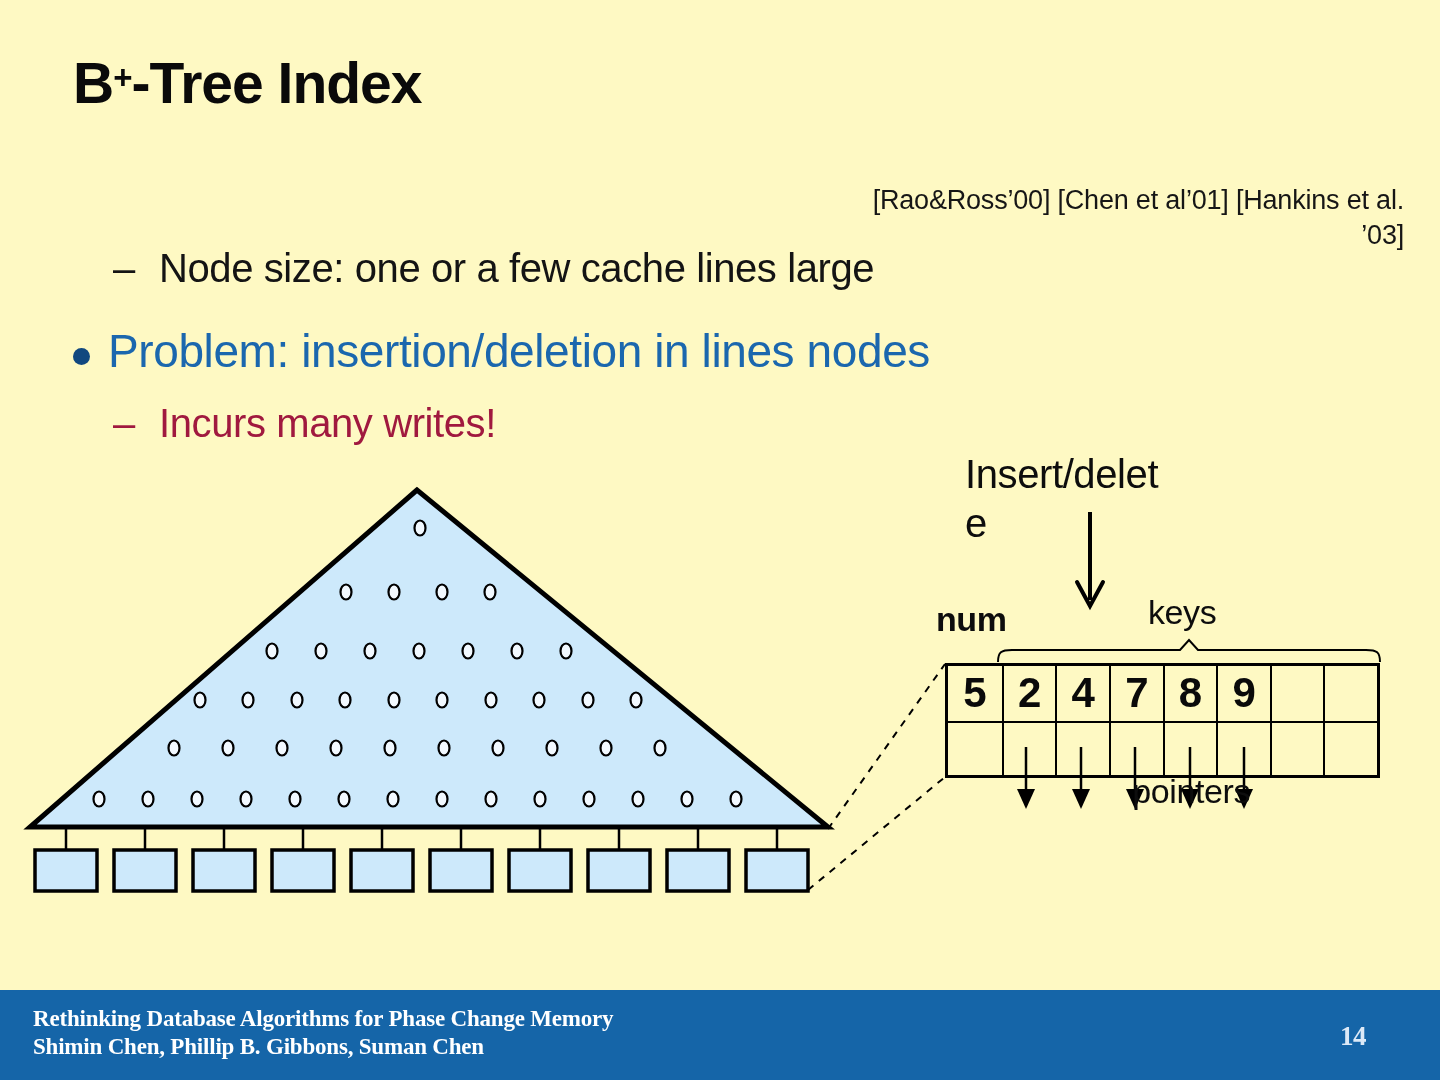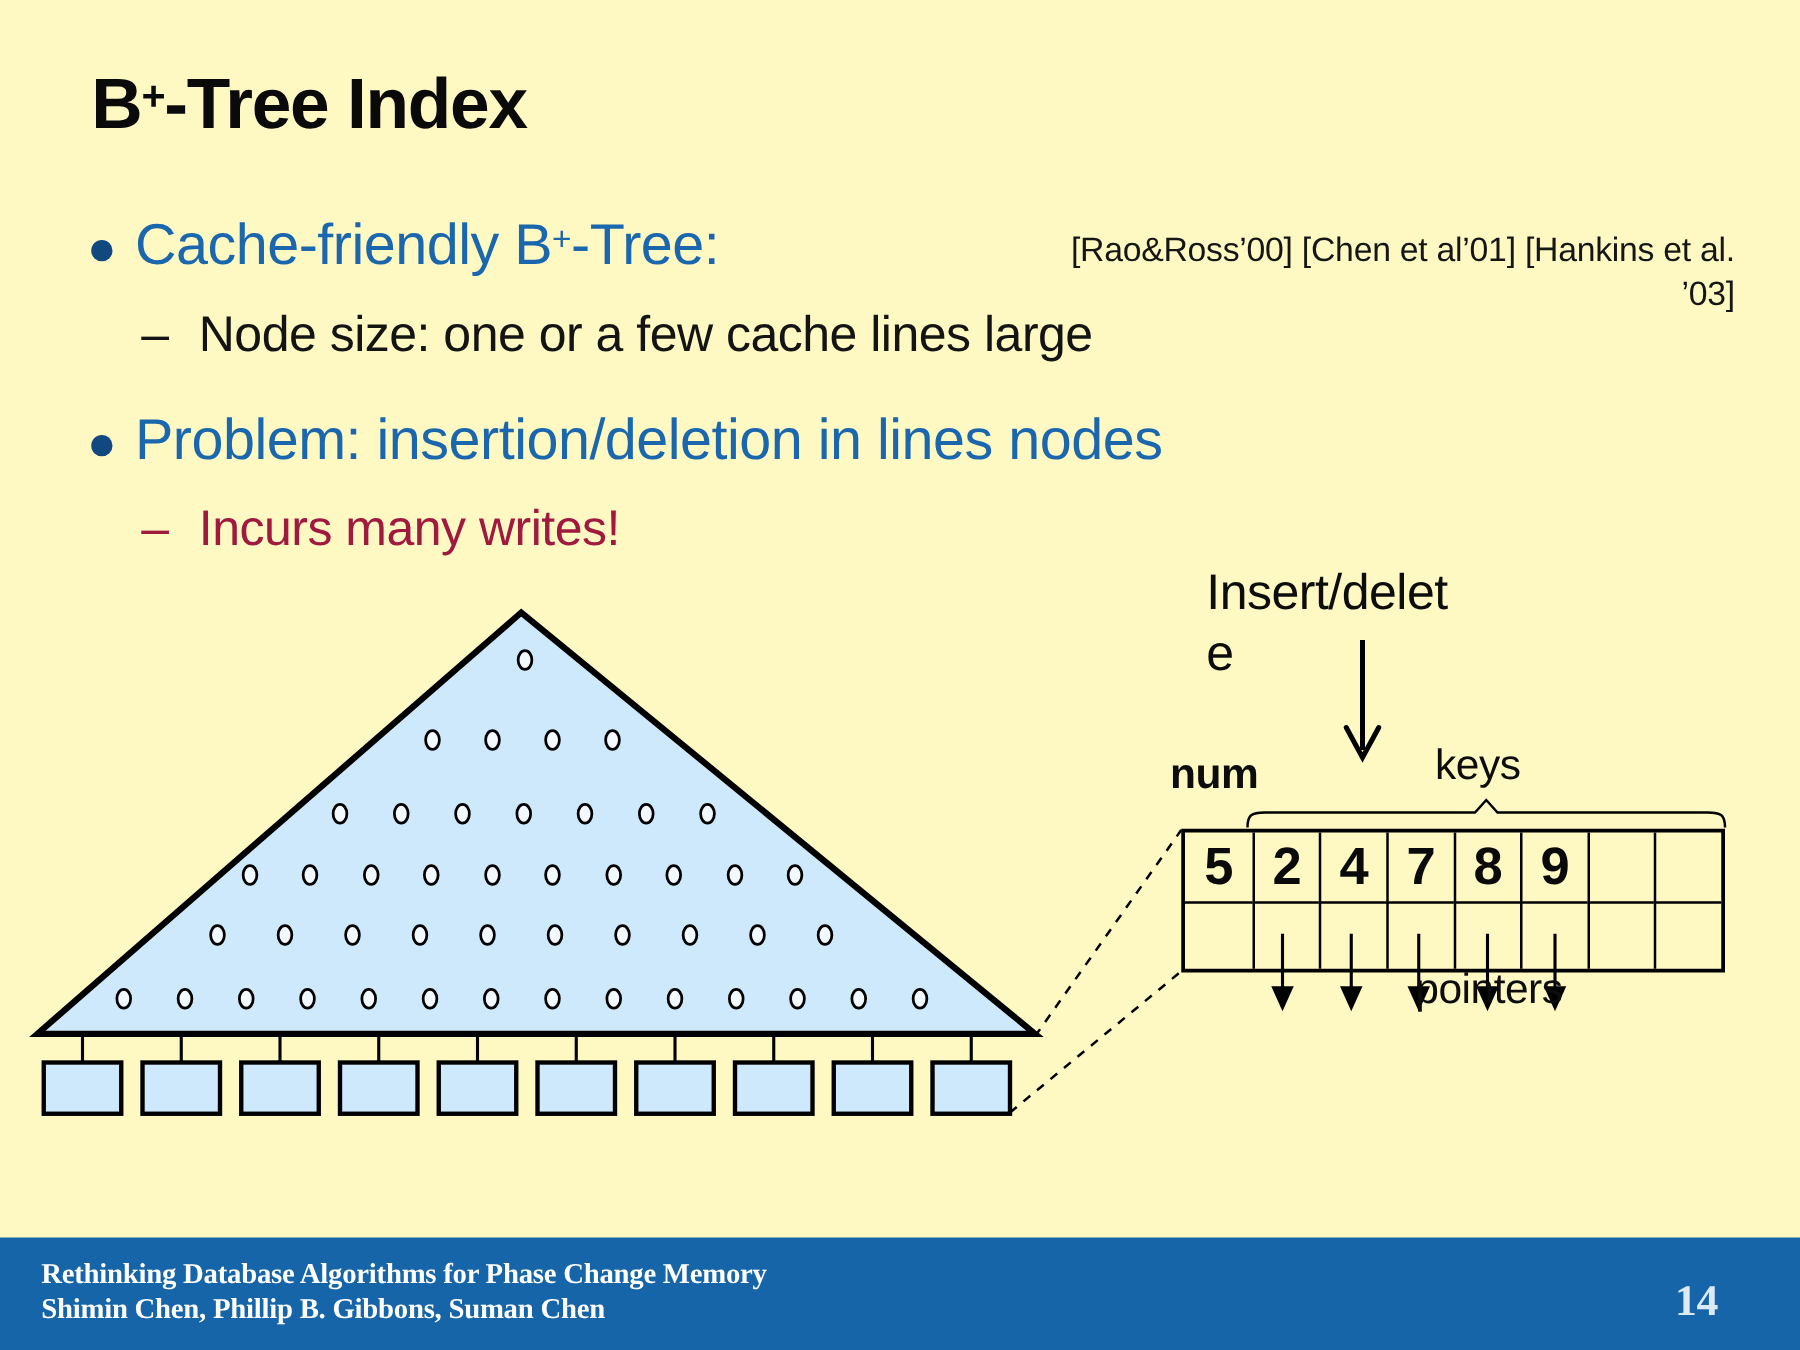--- a/index.html
+++ b/index.html
@@ -27,21 +27,21 @@
   .bullet-text { font-size:46px; color:#1B67AE; line-height:1.1; }
   #bullet1 { left:73px; top:170px; } #bullet1 .bullet-dot { margin-top:22px; }
   #bullet2 { left:73px; top:326px; } #bullet2 .bullet-dot { margin-top:22px; }
 
   .sub-row { position:absolute; display:flex; font-size:40px; color:#141414; line-height:1.15; }
   .sub-dash { width:46px; flex:0 0 auto; }
   #sub1 { left:113px; top:245px; }
   #sub2 { left:113px; top:400px; color:#A0193F; }
 
   .citation {
-    position:absolute; right:52px; top:183px; width:700px;
+    position:absolute; right:36px; top:183px; width:700px;
     text-align:right; font-size:27px; color:#161616; line-height:35px; letter-spacing:-0.2px;
   }
 
   .insert-label {
     position:absolute; left:965px; top:450px; width:260px;
     text-align:left; font-size:40px; color:#0d0d0d; line-height:1.23;
   }
   .insert-label span { display:block; }
 
   .small-label { position:absolute; font-size:34px; color:#0d0d0d; }
@@ -61,21 +61,21 @@
   }
   .node-cell.first-col { border-left:none; }
   .node-cell.row2 { border-top:2.5px solid #000; }
 
   .footer {
     position:absolute; left:0; top:990px; width:1440px; height:90px; background:#1565A8;font-family:Liberation Serif, serif;
   }
   .footer-line { position:absolute; left:33px; color:#ffffff; font-size:23px; font-weight:bold; letter-spacing:-0.2px; }
   #footer-line1 { top:16px; }
   #footer-line2 { top:44px; }
-  .page-number { position:absolute; left:1340px; top:31px; color:#DCE9F7; font-size:35px; font-weight:bold; }
+  .page-number { position:absolute; left:1340px; top:31px; color:#DCE9F7; font-size:27px; font-weight:bold; }
 </style>
 </head>
 <body>
 
 <div class="page">
 
   <svg id="diagram-svg" viewBox="0 0 1440 1080" xmlns="http://www.w3.org/2000/svg">
       <polygon points="417,490 30,827 828,827" fill="#CDE9FB" stroke="#000000" stroke-width="5" stroke-linejoin="miter"></polygon>
       <ellipse cx="420" cy="528" rx="5.5" ry="7.5" fill="#F2F9FF" stroke="#000000" stroke-width="2.2"></ellipse>
       <ellipse cx="346" cy="592" rx="5.5" ry="7.5" fill="#F2F9FF" stroke="#000000" stroke-width="2.2"></ellipse>
@@ -157,24 +157,20 @@
       <line x1="1135" y1="747" x2="1135" y2="792" stroke="#000000" stroke-width="2.5"></line>
       <polygon points="1126,789 1144,789 1135,809" fill="#000000"></polygon>
       <line x1="1190" y1="747" x2="1190" y2="792" stroke="#000000" stroke-width="2.5"></line>
       <polygon points="1181,789 1199,789 1190,809" fill="#000000"></polygon>
       <line x1="1244" y1="747" x2="1244" y2="792" stroke="#000000" stroke-width="2.5"></line>
       <polygon points="1235,789 1253,789 1244,809" fill="#000000"></polygon>
     </svg>
 
   <div class="slide-title"><span>B</span><sup>+</sup><span>-Tree Index</span></div>
 
-  <div class="bullet-row" id="bullet1">
-    <span class="bullet-dot"></span>
-    <span class="bullet-text"><span>Cache-friendly B</span><sup>+</sup><span>-Tree:</span></span>
-  </div>
 
   <div class="sub-row" id="sub1">
     <span class="sub-dash">–</span>
     <span>Node size: one or a few cache lines large</span>
   </div>
 
   <div class="citation">
     <div>[Rao&amp;Ross’00] [Chen et al’01] [Hankins et al.</div>
     <div>’03]</div>
   </div>

